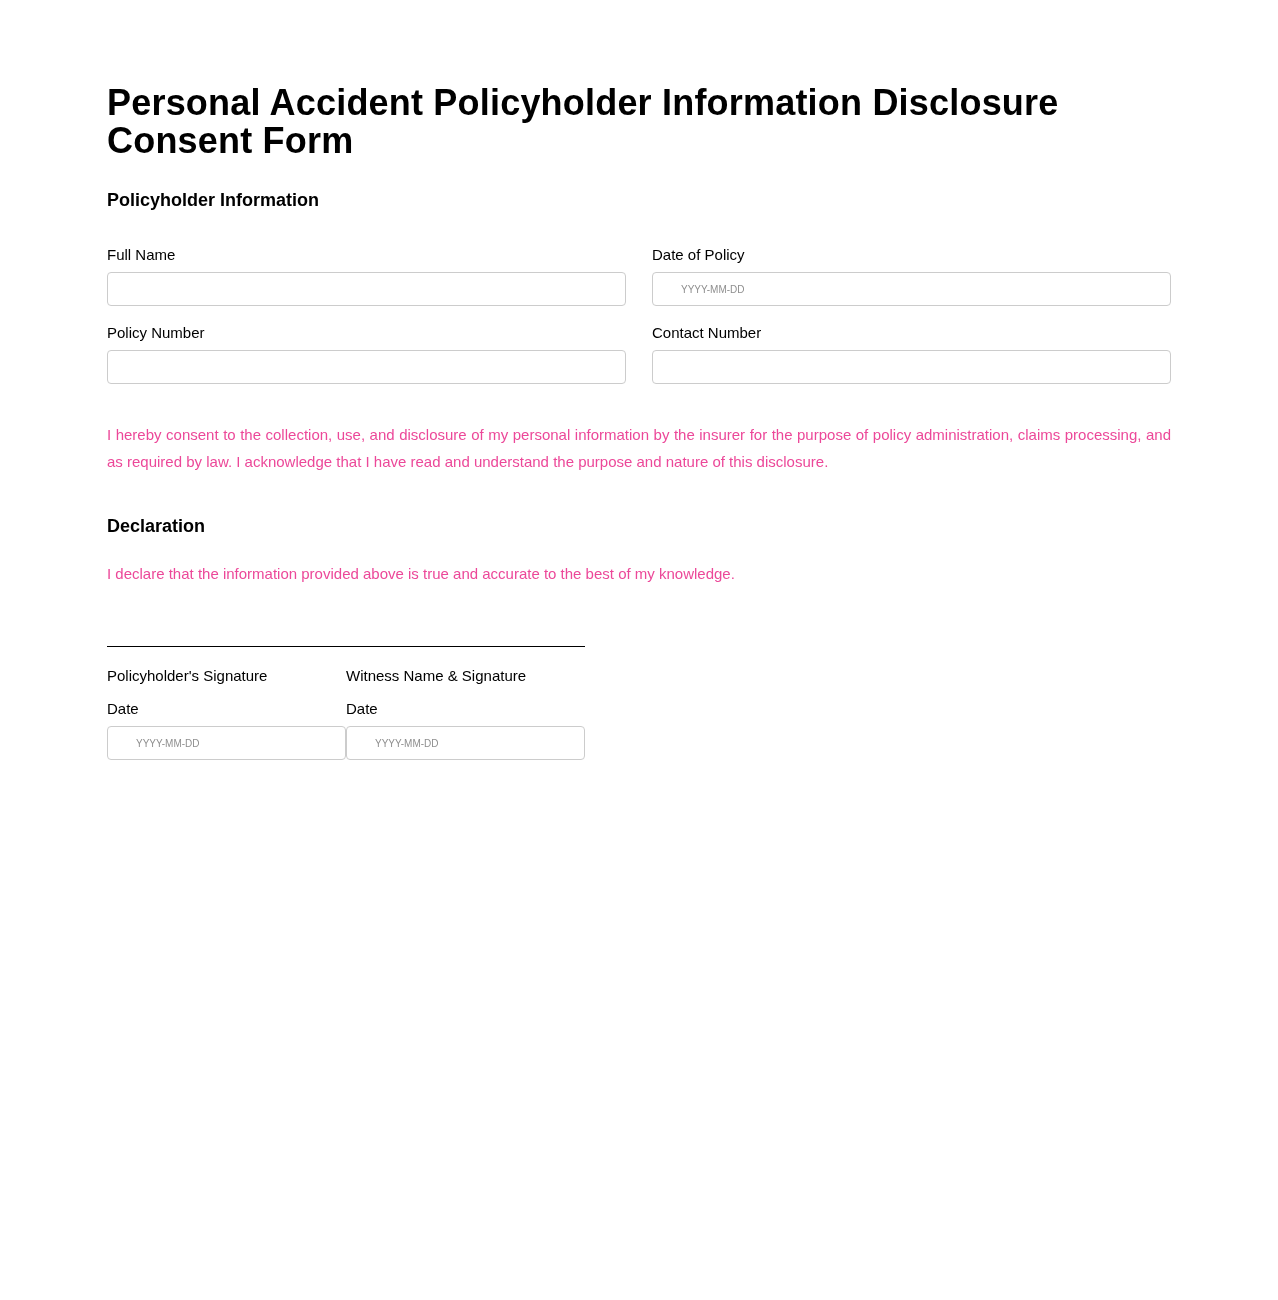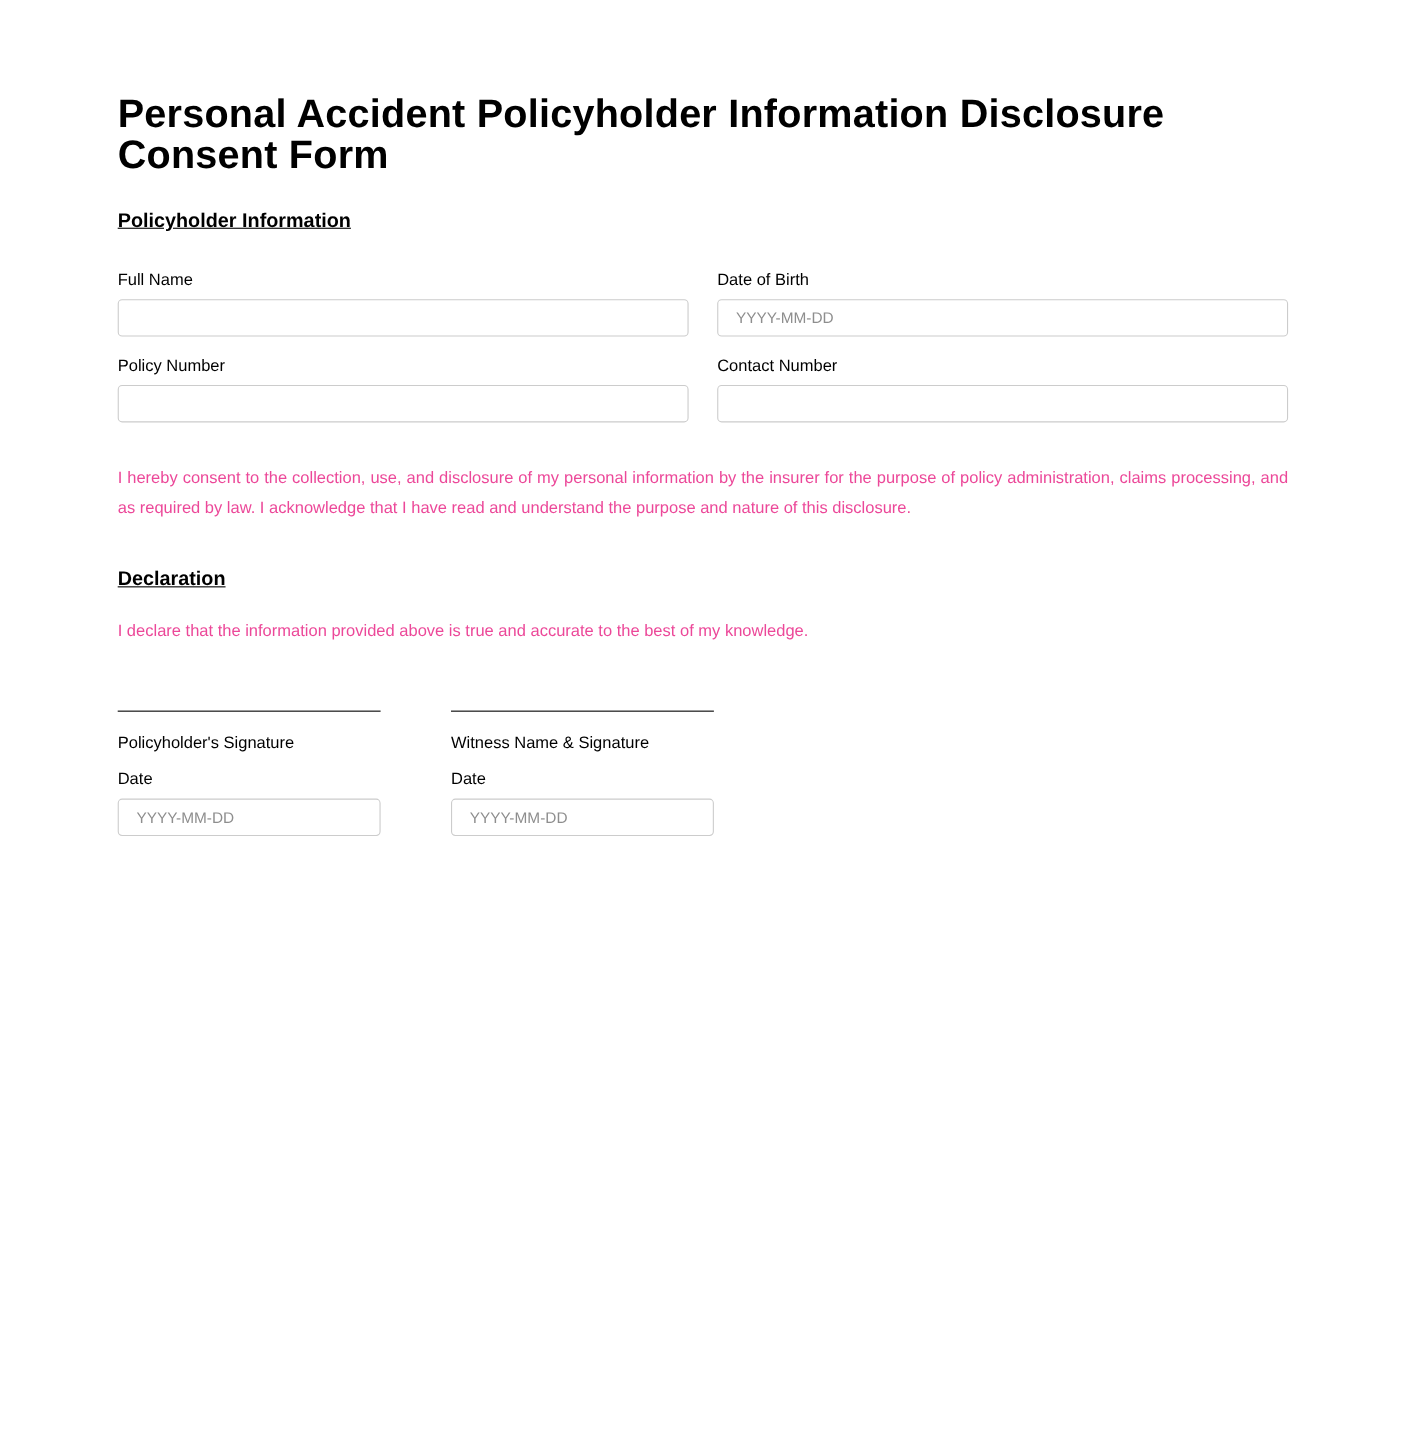--- a/index.html
+++ b/index.html
@@ -24,21 +24,20 @@
     font-size: 36px;
     line-height: 38px;
     font-weight: bold;
     margin: 0 0 30px 0;
     letter-spacing: 0.2px;
   }
   .section-heading {
     font-size: 18px;
     font-weight: bold;
     margin: 0 0 23px 0;
-    text-decoration: underline;
   }
   .fields-grid {
     display: grid;
     grid-template-columns: 1fr 1fr;
     column-gap: 26px;
     row-gap: 19px;
     margin-top: 36px;
   }
   .field { display: block; }
   .field-full { grid-column: 1 / -1; }
@@ -48,40 +47,39 @@
     line-height: 15px;
     margin-bottom: 10px;
     color: #000000;
   }
   .text-input {
     display: block;
     width: 100%;
     height: 34px;
     border: 1px solid #cccccc;
     border-radius: 4px;
-    padding: 0 16px;
+    padding: 0 28px;
     font-family: "Liberation Sans", "DejaVu Sans", sans-serif;
-    font-size: 14px;
+    font-size: 10px;
     color: #000000;
     background: #ffffff;
     outline: none;
   }
   .text-input::placeholder { color: #8e8e8e; opacity: 1; }
   .section-consent { margin-top: 37px; }
   .section-declaration { margin-top: 41px; }
   .body-text {
     margin: 15px 0 0 0;
     font-size: 15px;
     line-height: 27px;
     text-align: justify;
     color: #ec4899;
   }
   .sig-row {
     display: flex;
-    gap: 64px;
     margin-top: 59px;
   }
   .sig-block { width: 239px; }
   .sig-line {
     height: 0;
     border-top: 1.5px solid #000000;
     margin: 0 0 21px 0;
   }
   .sig-name {
     font-size: 15px;
@@ -101,21 +99,21 @@
     <div class="section-heading">Policyholder Information</div>
 
     <div class="fields-grid">
 
       <div class="field">
         <label class="field-label">Full Name</label>
         <input type="text" class="text-input" placeholder="" style="">
       </div>
 
       <div class="field">
-        <label class="field-label">Date of Birth</label>
+        <label class="field-label">Date of Policy</label>
         <input type="text" class="text-input" placeholder="YYYY-MM-DD" style="">
       </div>
 
       <div class="field">
         <label class="field-label">Policy Number</label>
         <input type="text" class="text-input" placeholder="" style="">
       </div>
 
       <div class="field">
         <label class="field-label">Contact Number</label>

